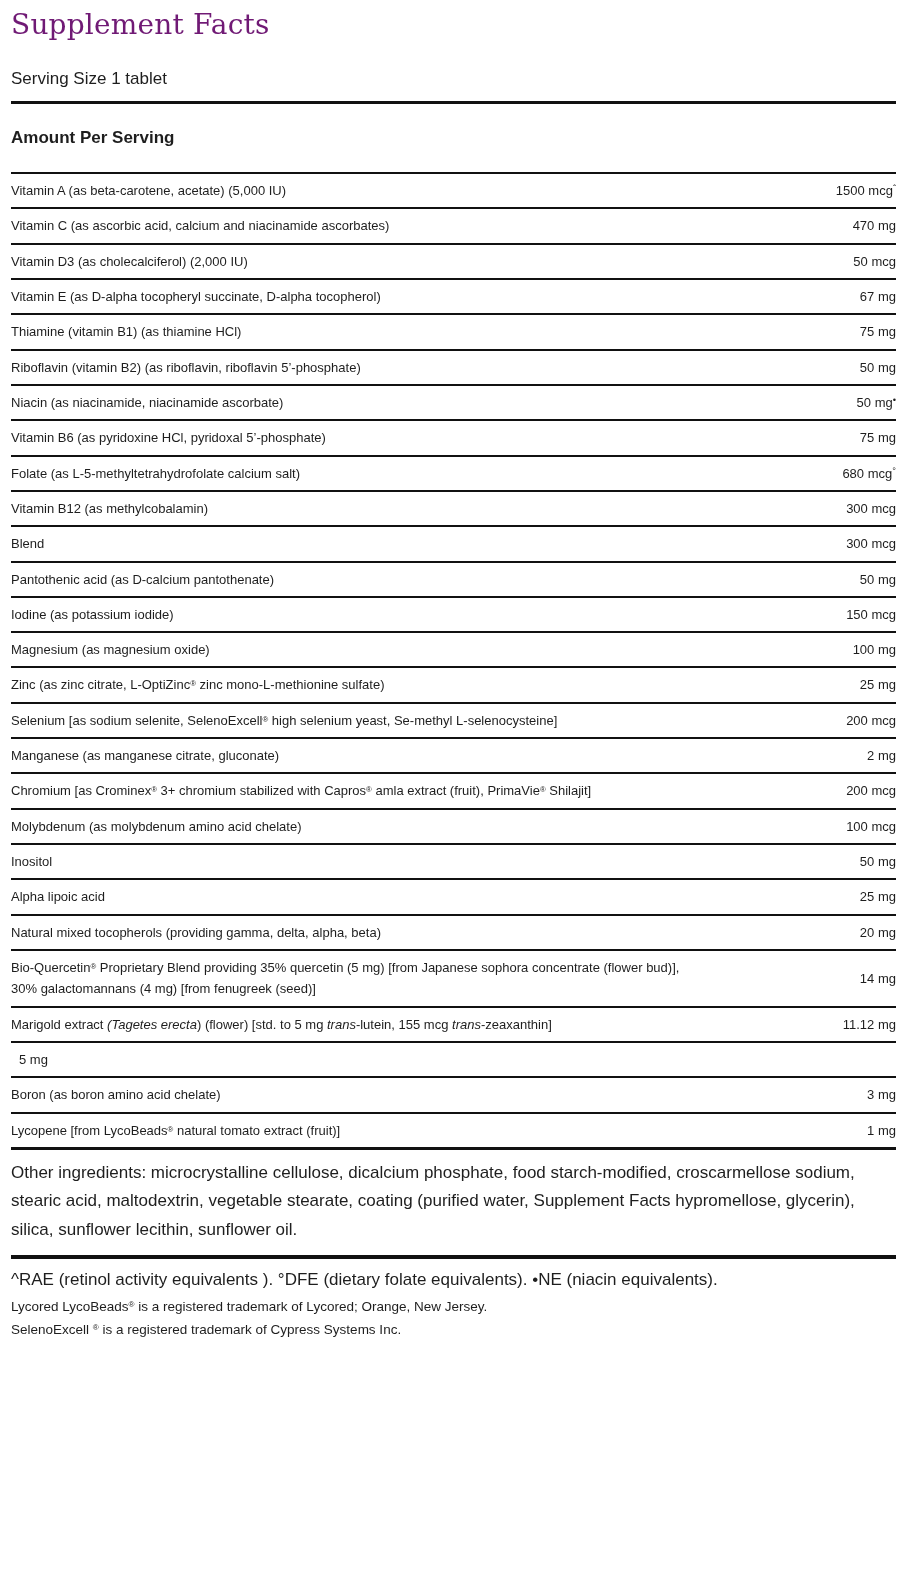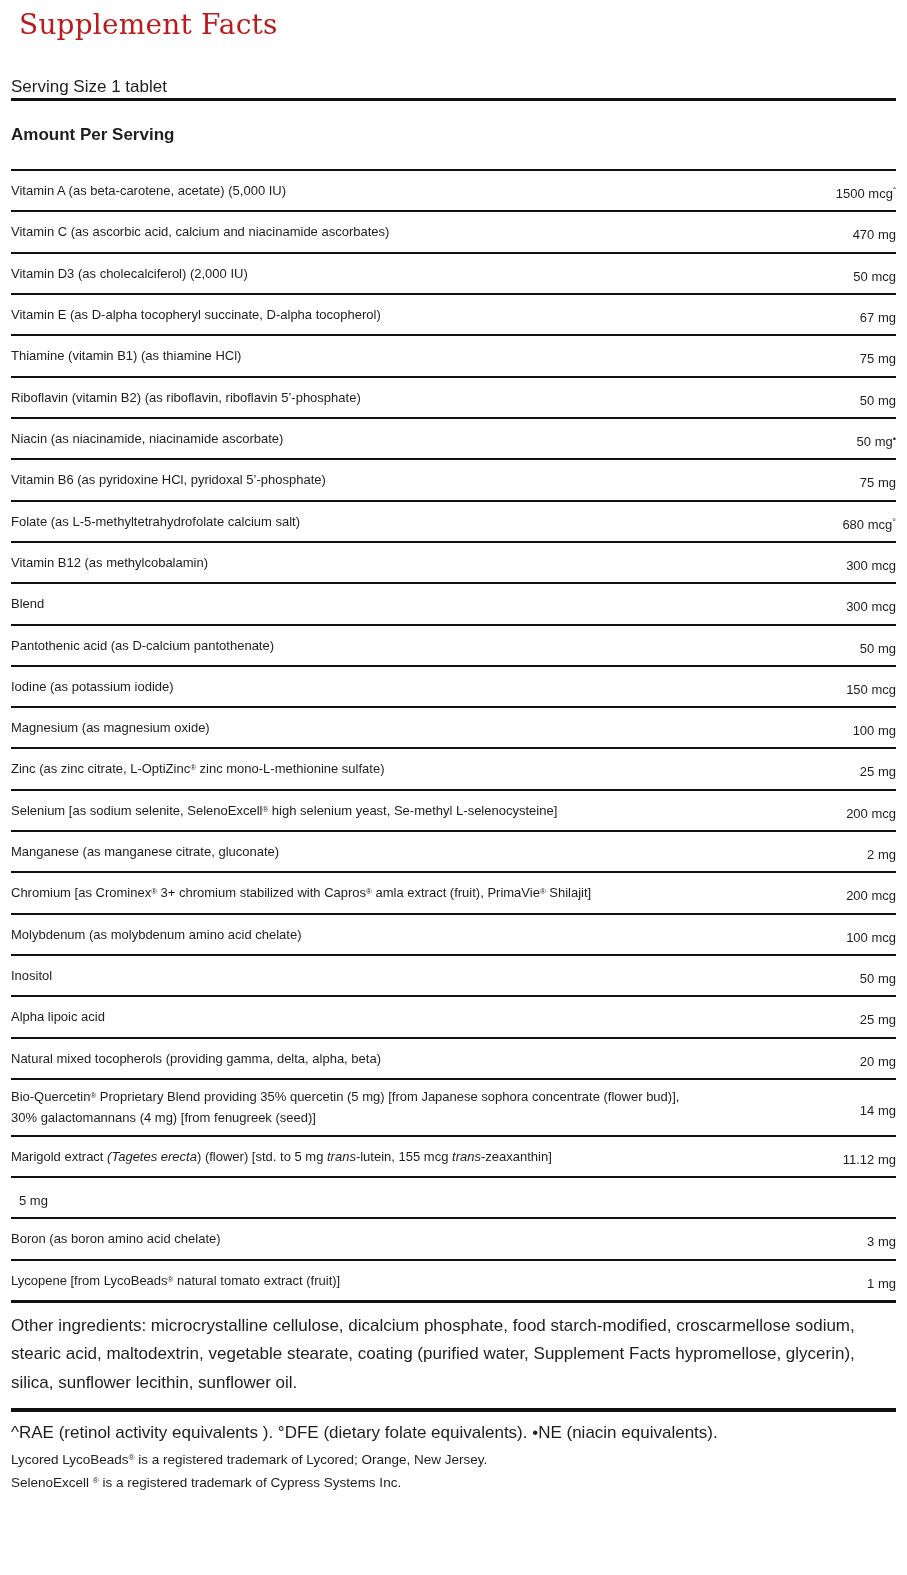--- a/index.html
+++ b/index.html
@@ -14,29 +14,29 @@
     -webkit-font-smoothing: antialiased;
   }
   .wrap {
     padding: 5px 11px 6px 11px;
   }
   .title {
     font-family: "DejaVu Serif", serif;
     font-weight: 400;
     font-size: 28px;
     line-height: 1.2;
-    margin: 3px 0 0 8px;
+    margin: 3px 0 0 0;
     letter-spacing: 0.2px;
-    color: #b91c1c;
+    color: #701a75;
   }
   .serving {
     font-size: 17px;
     line-height: 1.3;
-    margin-top: 34px;
-    padding-bottom: 0;
+    margin-top: 26px;
+    padding-bottom: 11px;
   }
   .amount-header {
     border-top: 3px solid #111111;
     border-bottom: 2px solid #111111;
     font-size: 17px;
     font-weight: 700;
     padding: 24px 0;
     line-height: 1.2;
   }
   .row {
@@ -51,21 +51,20 @@
   .row:last-child {
     border-bottom-width: 3px;
     gap: 8px;
   }
   .row-name {
     width: 76%;
   }
   .row-amount {
     white-space: nowrap;
     padding-left: 8px;
-    margin-top: 6px;
   }
   sup.reg {
     font-size: 0.60em;
     line-height: 0;
     vertical-align: 0.45em;
   }
   sup.amt-sup {
     font-size: 0.72em;
     line-height: 0;
     vertical-align: 0.38em;

